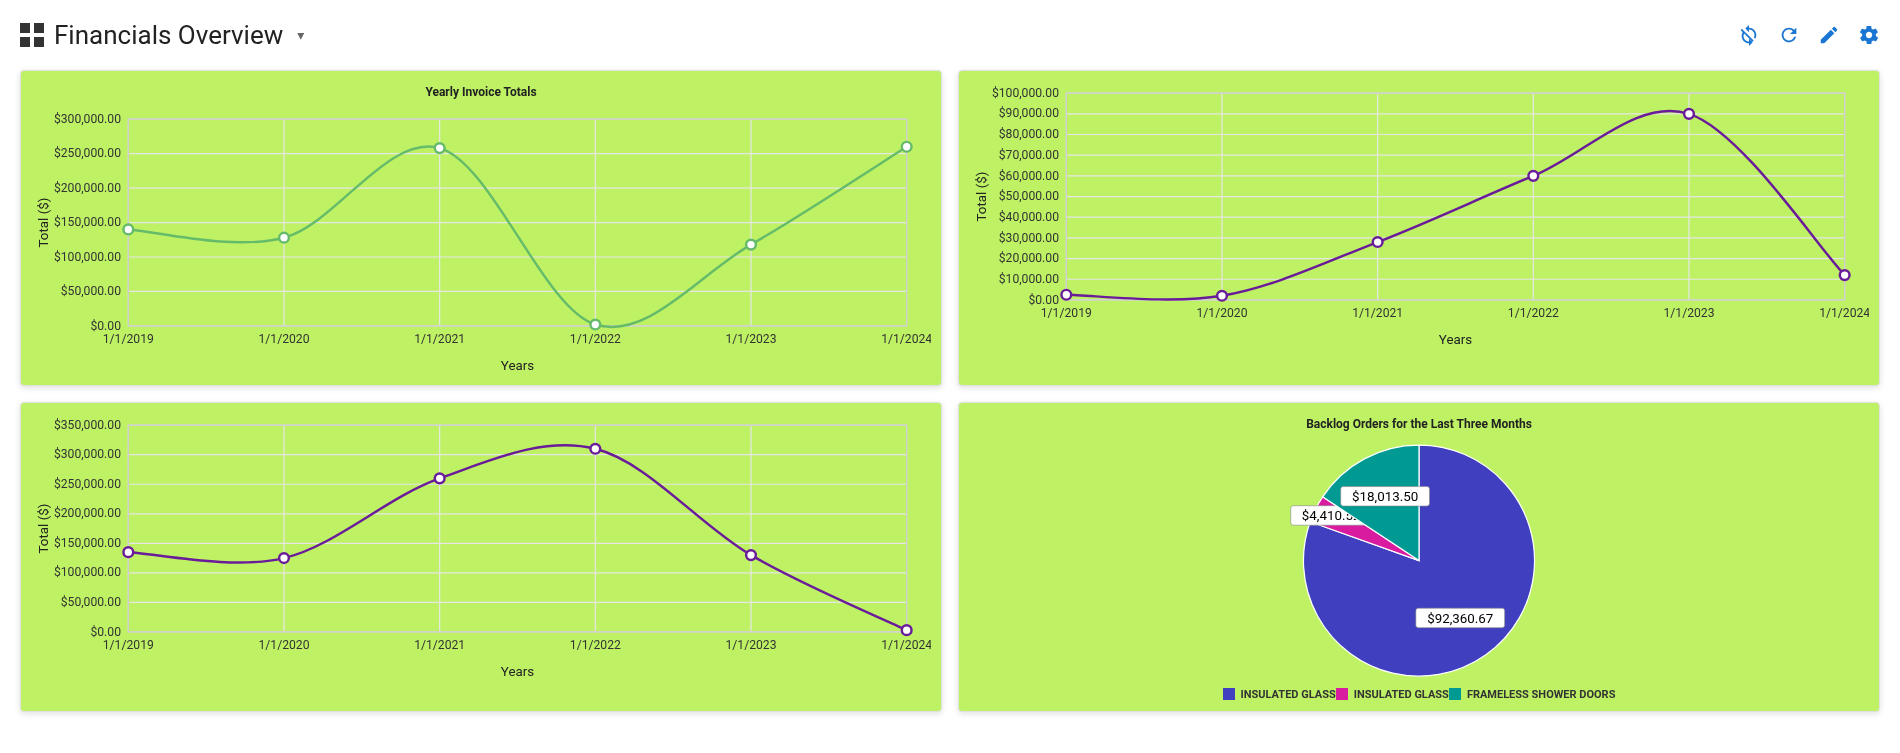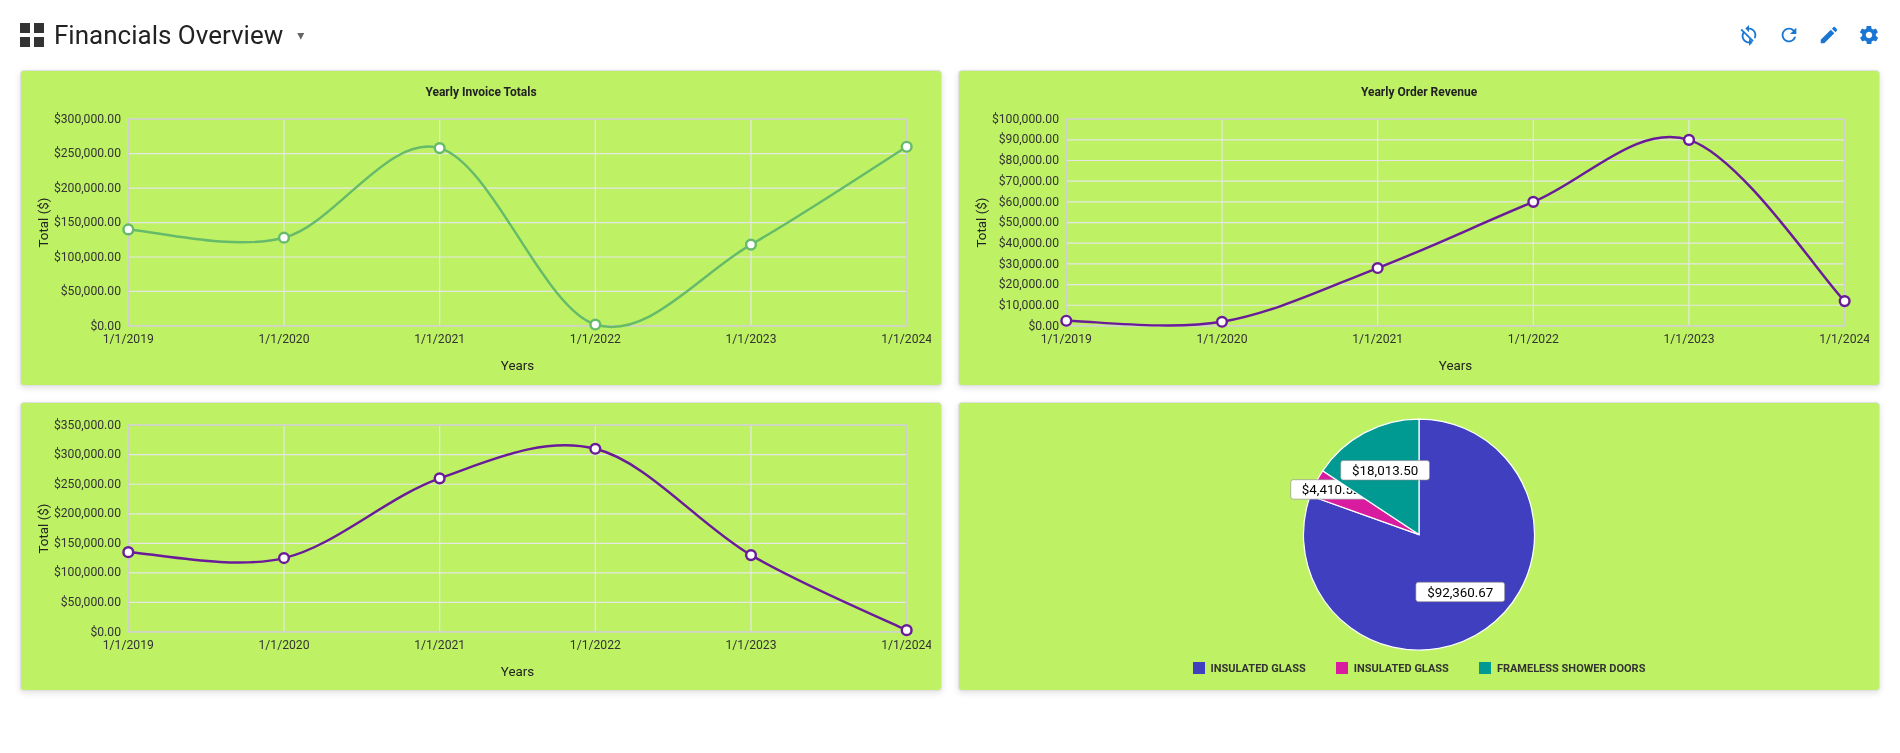--- a/index.html
+++ b/index.html
@@ -60,21 +60,21 @@
     padding: 4px 0 8px 0;
   }
   .chart-svg { width: 100%; display: block; }
   .tick-label { font-size: 10px; fill: #333; }
   .axis-label { font-size: 11px; fill: #222; }
   .grid-line { stroke: #e6e6e6; stroke-width: 1; }
   .series-line { fill: none; stroke-width: 2; }
   .data-point { r: 4; fill: #fff; stroke-width: 2; }
   .pie-label-box { fill: #fff; stroke: #888; stroke-width: 0.5; }
   .pie-label-text { font-size: 11px; fill: #000; }
-  .legend { display:flex; justify-content:center; gap: 30px; flex-wrap:wrap; padding-top:6px; }
+  .legend { display:flex; justify-content:center; flex-wrap:wrap; padding-top:6px; }
   .legend-item { display:flex; align-items:center; gap:6px; font-size:11px; font-weight:700; }
   .swatch { width:12px; height:12px; display:inline-block; }
 </style>
 </head>
 <body>
 
 <div class="header">
   <div class="header-left">
     <span class="dashboard-icon">
       <span class="q1"></span>
@@ -147,21 +147,20 @@
         <circle cx="336" cy="33.80000000000001" class="data-point" stroke="#66bb6a"></circle>
         <circle cx="464" cy="178.86666666666667" class="data-point" stroke="#66bb6a"></circle>
         <circle cx="592" cy="113.13333333333334" class="data-point" stroke="#66bb6a"></circle>
         <circle cx="720" cy="32.66666666666666" class="data-point" stroke="#66bb6a"></circle>
         <text x="400" y="216" text-anchor="middle" class="axis-label">Years</text>
         <text x="0" y="0" text-anchor="middle" class="axis-label" transform="translate(14 95) rotate(-90)">Total ($)</text>
       </svg>
   </div>
 
   <div class="card">
-    <div class="chart-title">Yearly Order Revenue</div>
     <svg class="chart-svg" viewBox="0 0 740 220">
         <line x1="80" y1="180" x2="720" y2="180" class="grid-line"></line>
         <text x="74" y="183" text-anchor="end" class="tick-label">$0.00</text>
         <line x1="80" y1="163" x2="720" y2="163" class="grid-line"></line>
         <text x="74" y="166" text-anchor="end" class="tick-label">$10,000.00</text>
         <line x1="80" y1="146" x2="720" y2="146" class="grid-line"></line>
         <text x="74" y="149" text-anchor="end" class="tick-label">$20,000.00</text>
         <line x1="80" y1="129" x2="720" y2="129" class="grid-line"></line>
         <text x="74" y="132" text-anchor="end" class="tick-label">$30,000.00</text>
         <line x1="80" y1="112" x2="720" y2="112" class="grid-line"></line>
@@ -240,20 +239,21 @@
         <circle cx="336" cy="53.71428571428571" class="data-point" stroke="#6a1b9a"></circle>
         <circle cx="464" cy="29.428571428571445" class="data-point" stroke="#6a1b9a"></circle>
         <circle cx="592" cy="116.85714285714286" class="data-point" stroke="#6a1b9a"></circle>
         <circle cx="720" cy="178.54285714285714" class="data-point" stroke="#6a1b9a"></circle>
         <text x="400" y="216" text-anchor="middle" class="axis-label">Years</text>
         <text x="0" y="0" text-anchor="middle" class="axis-label" transform="translate(14 95) rotate(-90)">Total ($)</text>
       </svg>
   </div>
 
   <div class="card">
+    <div class="chart-title">Backlog Orders for the Last Three Months</div>
     <svg class="chart-svg" viewBox="0 0 740 200">
         <path d="M 370 100 L 370 5 A 95 95 0 1 1 280.54432096328225 68.02060838477792 Z" fill="#3f3fbf" stroke="#fff" stroke-width="1"></path>
         <rect x="367.4218703567132" y="139.1509783026507" width="73" height="16" rx="2" class="pie-label-box"></rect>
         <text x="403.9218703567132" y="151.1509783026507" text-anchor="middle" class="pie-label-text">$92,360.67</text>
         <path d="M 370 100 L 280.54432096328225 68.02060838477792 A 95 95 0 0 1 290.78463403256563 47.560265116560345 Z" fill="#d81b9f" stroke="#fff" stroke-width="1"></path>
         <rect x="264.5393268663234" y="54.85887127411051" width="66.5" height="16" rx="2" class="pie-label-box"></rect>
         <text x="297.7893268663234" y="66.85887127411051" text-anchor="middle" class="pie-label-text">$4,410.52</text>
         <path d="M 370 100 L 290.78463403256563 47.560265116560345 A 95 95 0 0 1 370 5 Z" fill="#009a93" stroke="#fff" stroke-width="1"></path>
         <rect x="305.62334523721904" y="39.11452882321755" width="73" height="16" rx="2" class="pie-label-box"></rect>
         <text x="342.12334523721904" y="51.11452882321755" text-anchor="middle" class="pie-label-text">$18,013.50</text>

